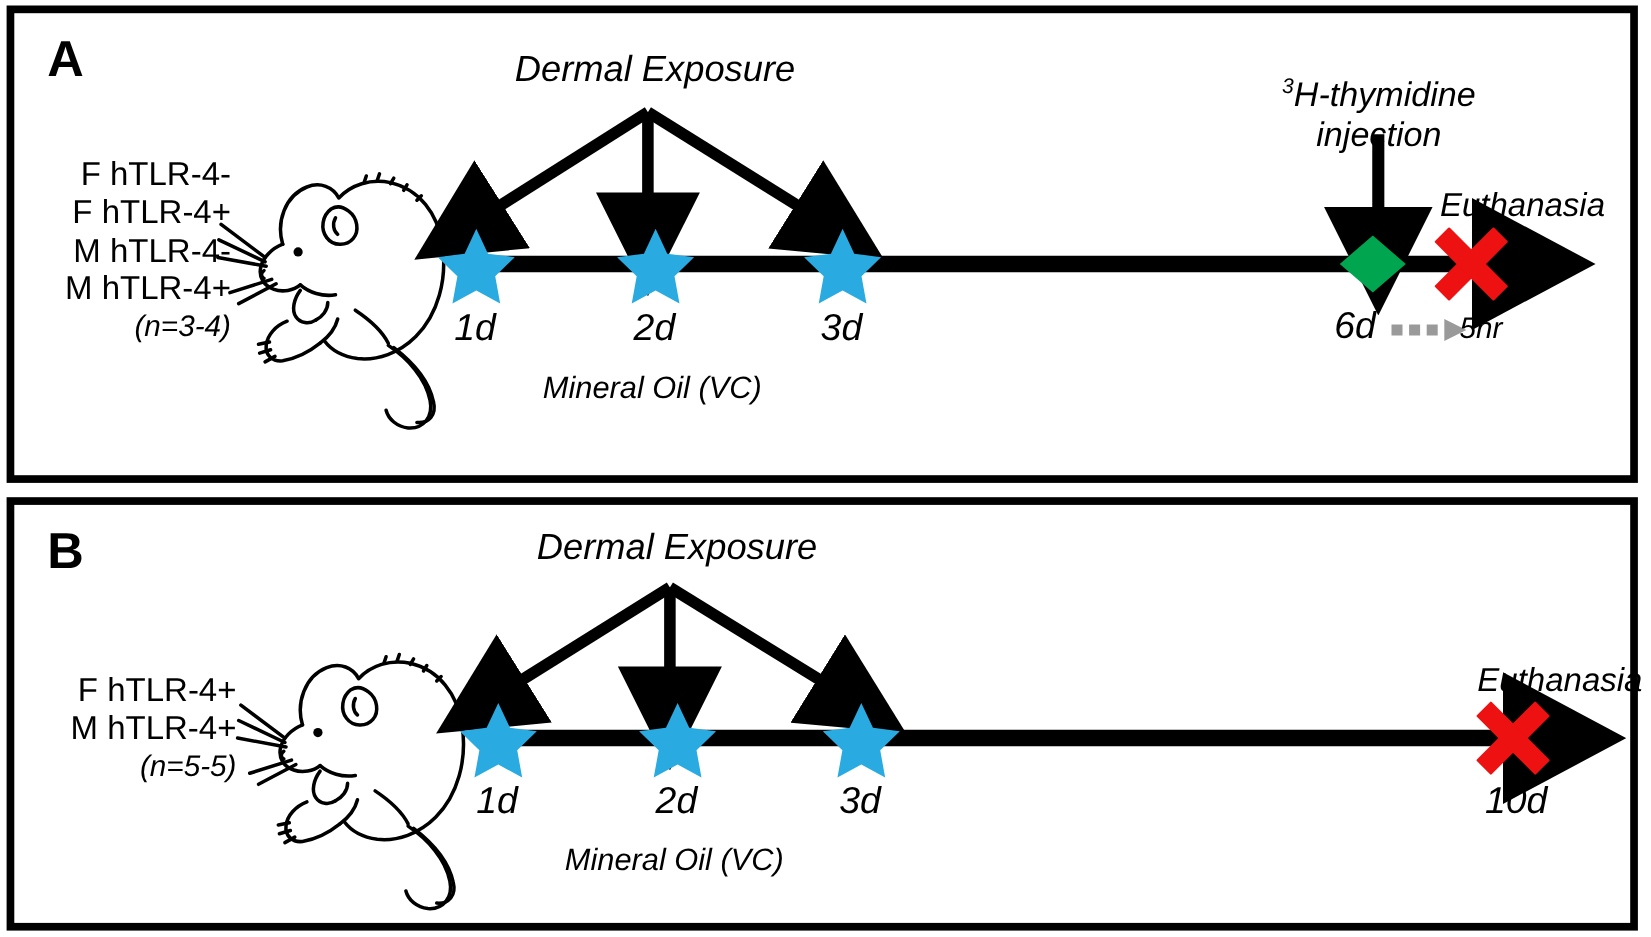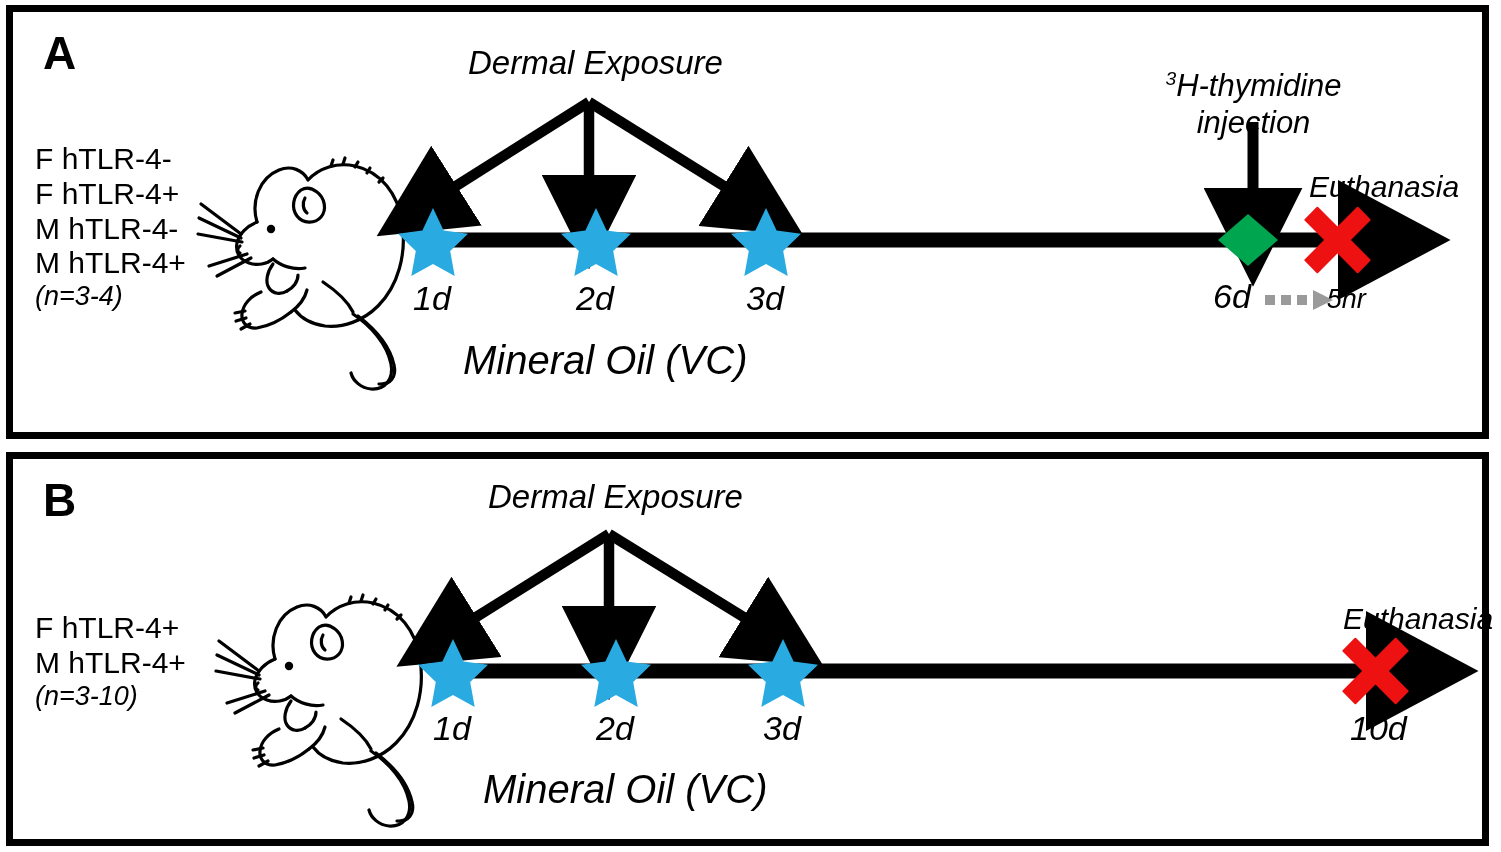--- a/index.html
+++ b/index.html
@@ -26,21 +26,21 @@
   .panel-letter{
     position:absolute;
     font-size:46px;
     font-weight:bold;
     line-height:1;
     letter-spacing:0px;
   }
 
   .genotype-block{
     position:absolute;
-    text-align:left;
+    text-align:right;
     font-size:30px;
     line-height:1.16;
     white-space:nowrap;
   }
   .genotype-block .n-note{
     font-style:italic;
     font-size:27px;
   }
 
   .mouse-art{position:absolute;}
@@ -49,21 +49,21 @@
 
   .lbl{
     position:absolute;
     white-space:nowrap;
     line-height:1.12;
     font-style:italic;
   }
   .lbl-title{font-size:33px;text-align:center;}
   .lbl-day{font-size:34px;}
   .lbl-euth{font-size:30px;}
-  .lbl-dose{font-size:40px;text-align:center;line-height:1.25;}
+  .lbl-dose{font-size:28px;text-align:center;line-height:1.25;}
   .lbl-inj{font-size:31px;text-align:center;line-height:1.18;}
   .lbl-chase{font-size:34px;}
   .lbl-chase .hr{font-size:27px;}
   sub{font-size:0.68em;}
   sup{font-size:0.62em;}
 </style>
 </head>
 <body>
 
 <div class="figure">
@@ -200,21 +200,21 @@
 
   </div>
 
   <div class="panel" id="panel-b">
 
     <div class="panel-letter" style="left:30px;top:18px;">B</div>
 
     <div class="genotype-block" style="left:22px;top:152px;width:180px;">
       <div>F hTLR-4+</div>
       <div>M hTLR-4+</div>
-      <div class="n-note">(n=3-10)</div>
+      <div class="n-note">(n=5-5)</div>
     </div>
 
     <div class="mouse-art" style="left:200px;top:108px;">
       <svg width="235" height="265" viewBox="0 0 235 265" xmlns="http://www.w3.org/2000/svg">
         <g fill="none" stroke="#000" stroke-width="3.2" stroke-linecap="round" stroke-linejoin="round">
           <path d="M62,92 C56,72 64,48 84,40 C96,35 108,40 113,50
                    C124,38 142,32 160,36 C186,42 203,64 207,92
                    C212,124 203,156 183,176 C168,191 148,198 130,196
                    C116,194 106,188 100,180"></path>
           <path d="M62,92 C52,96 44,104 42,113 C40,122 45,130 54,133

